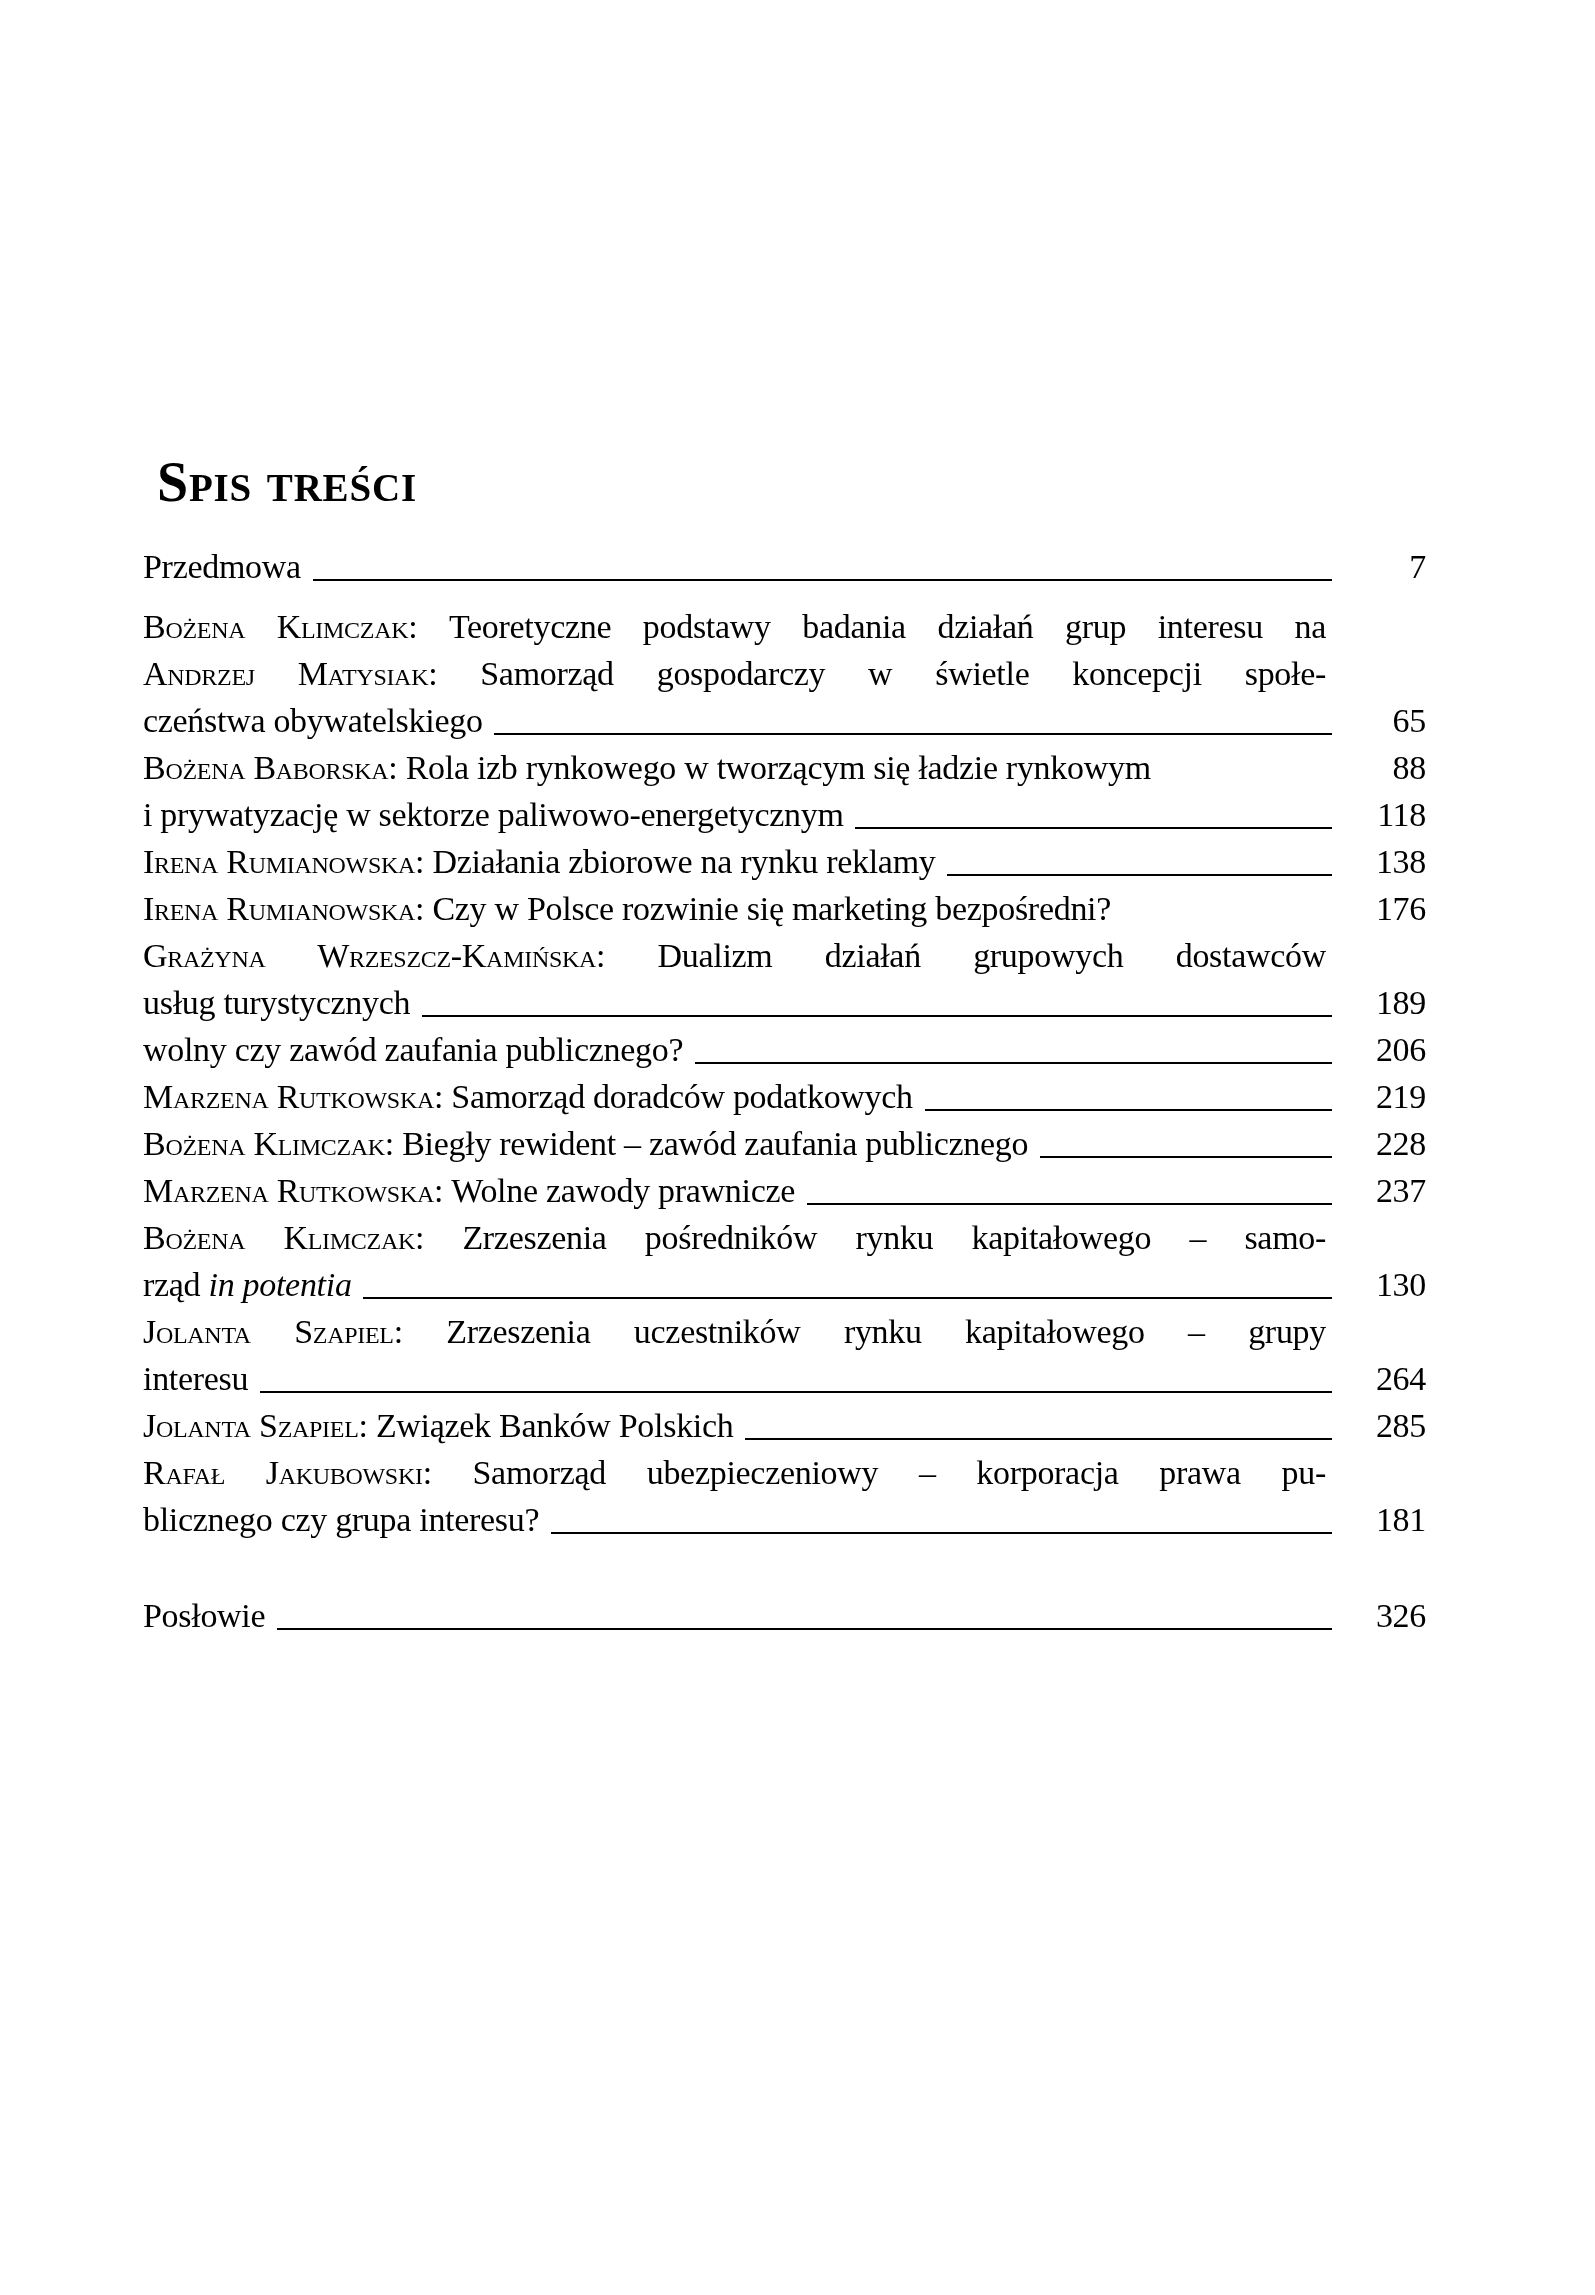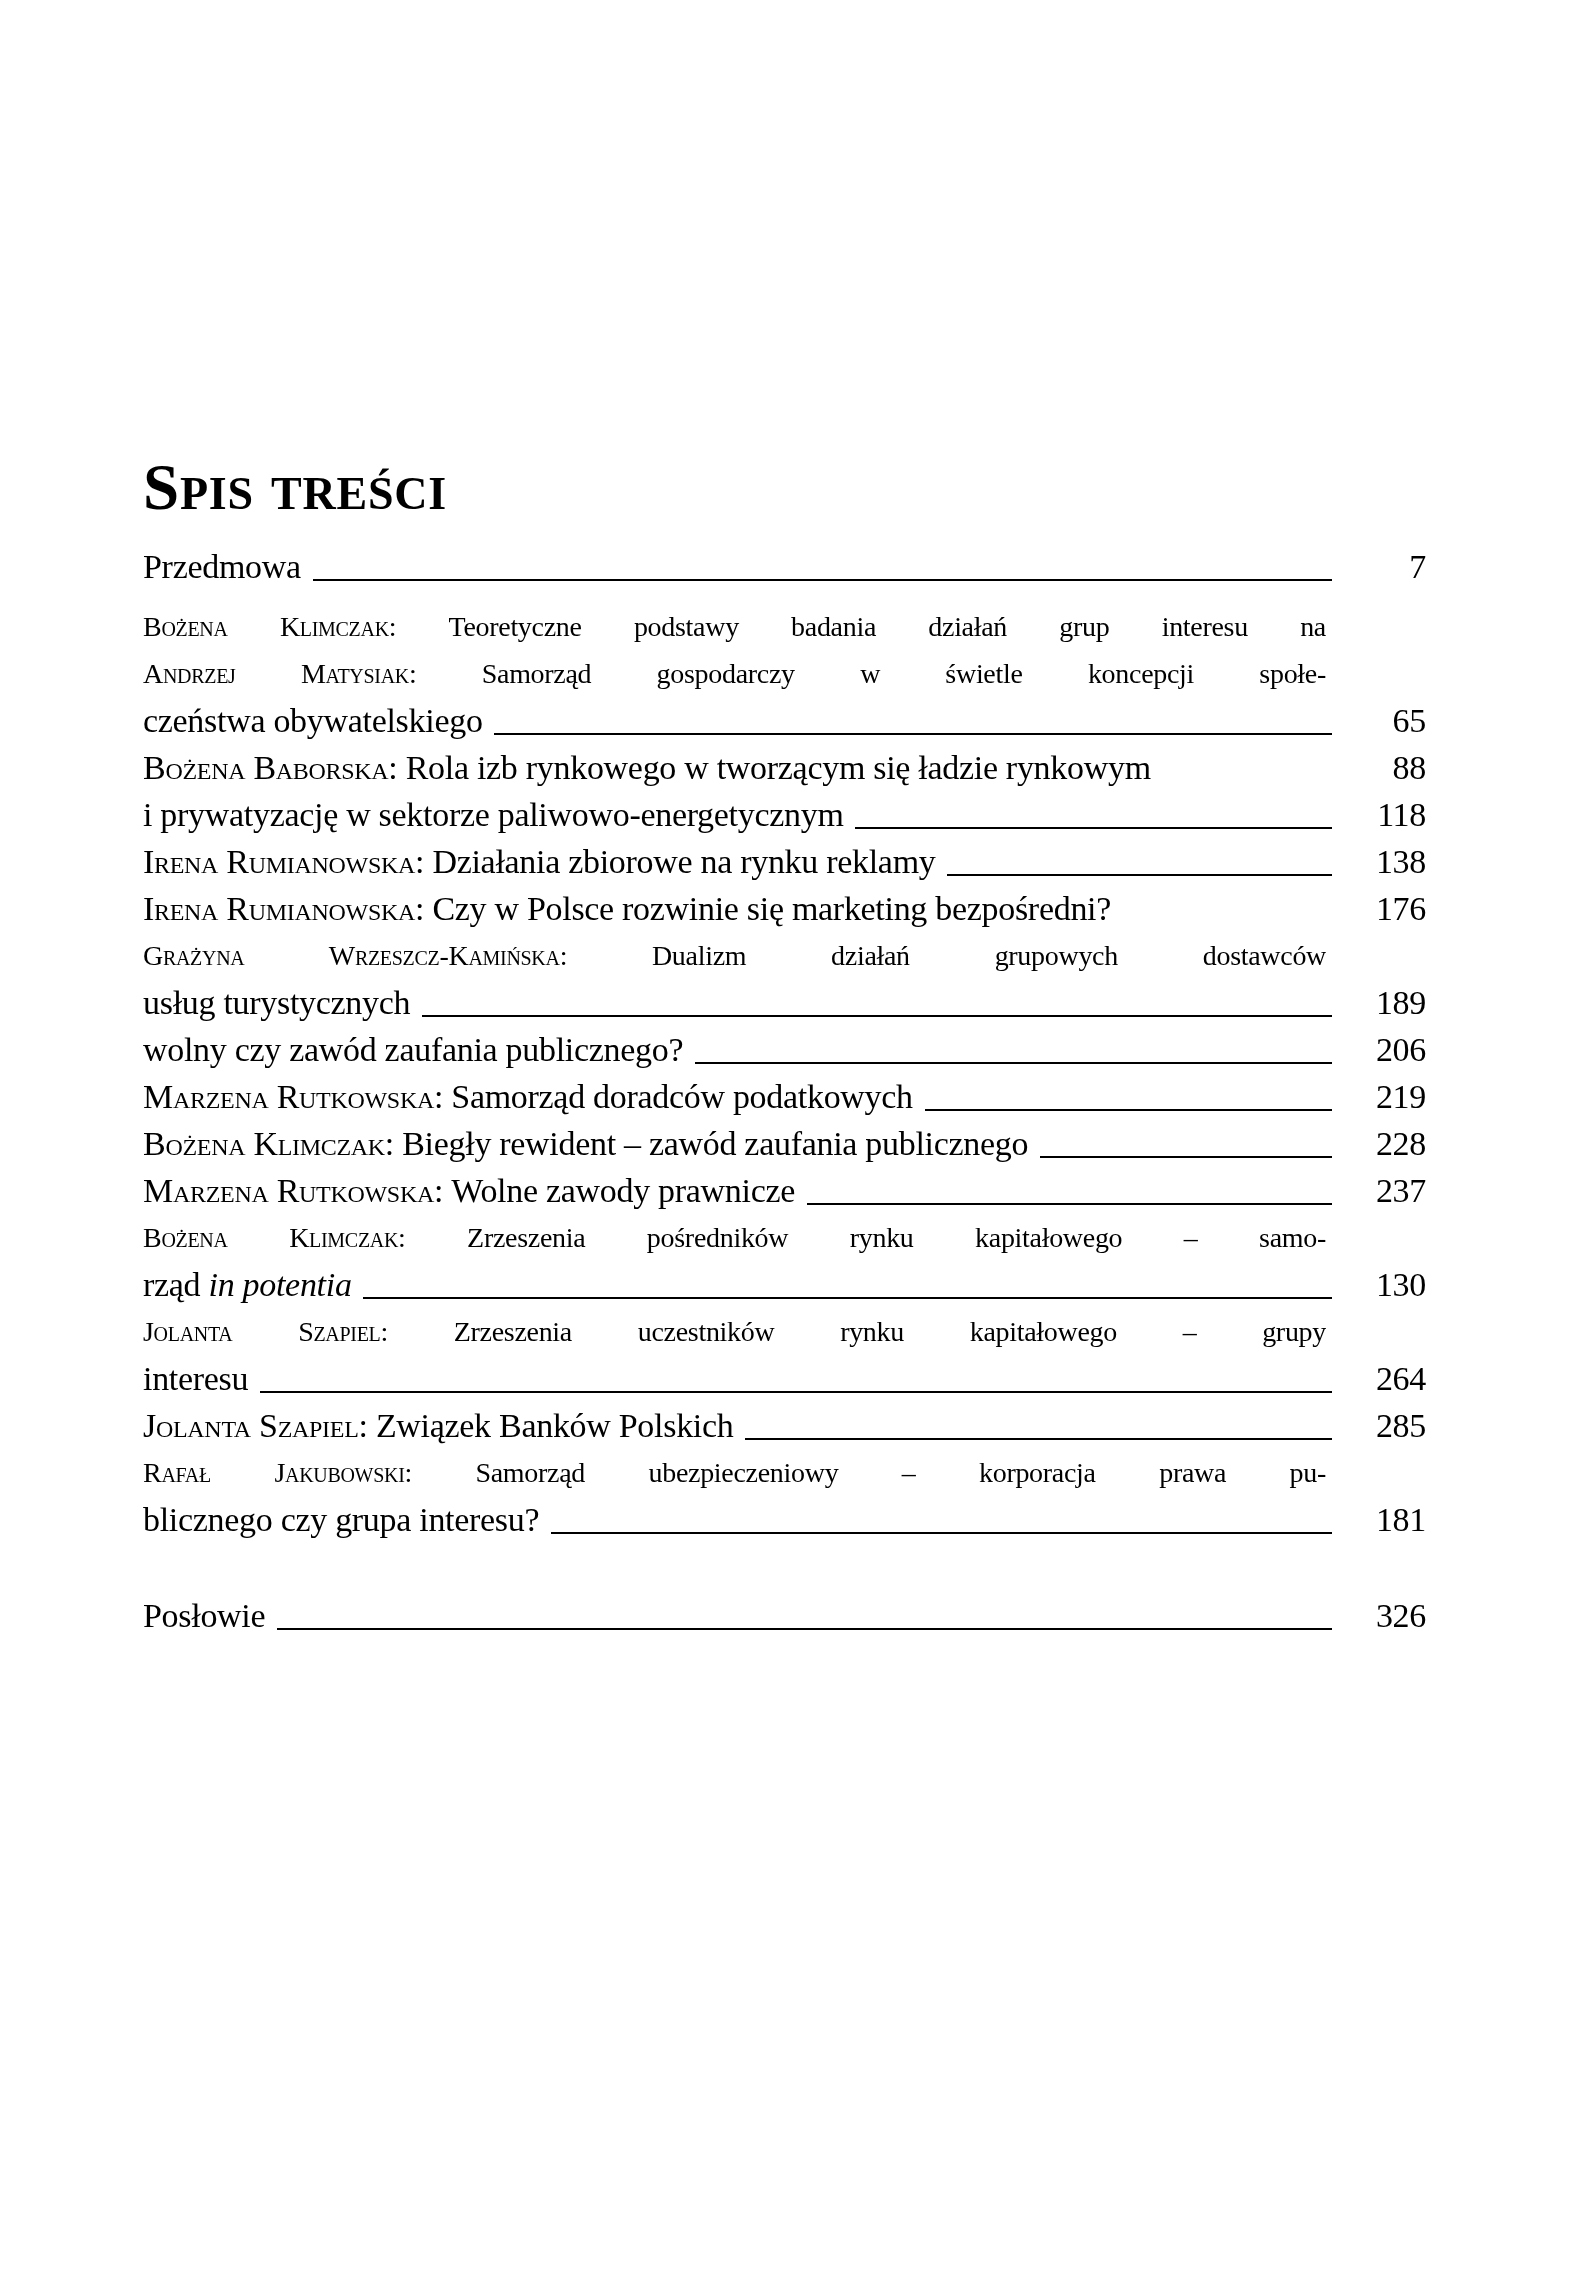--- a/index.html
+++ b/index.html
@@ -18,23 +18,23 @@
   .page {
     position: absolute;
     left: 0; top: 0;
     width: 1595px;
     height: 2295px;
     background: #ffffff;
     overflow: hidden;
   }
   .heading {
     position: absolute;
-    left: 143px;
+    left: 157px;
     top: 450px;
-    font-size: 65px;
+    font-size: 56px;
     font-weight: 700;
     font-variant: small-caps;
     letter-spacing: 0.8px;
     white-space: nowrap;
   }
   .toc {
     position: absolute;
     left: 143px;
     top: 543px;
     width: 1283px;
@@ -45,21 +45,21 @@
     align-items: flex-end;
     height: 47px;
     font-size: 34px;
     letter-spacing: -0.3px;
     line-height: 47px;
   }
   .full-line {
     display: block;
     width: 1183px;
     height: 47px;
-    font-size: 28px;
+    font-size: 34px;
     letter-spacing: -0.3px;
     line-height: 47px;
     text-align: justify;
     text-align-last: justify;
     overflow: hidden;
   }
   .seg { white-space: pre; }
   .sc  { font-variant: small-caps; }
   .it  { font-style: italic; }
   .leader {

